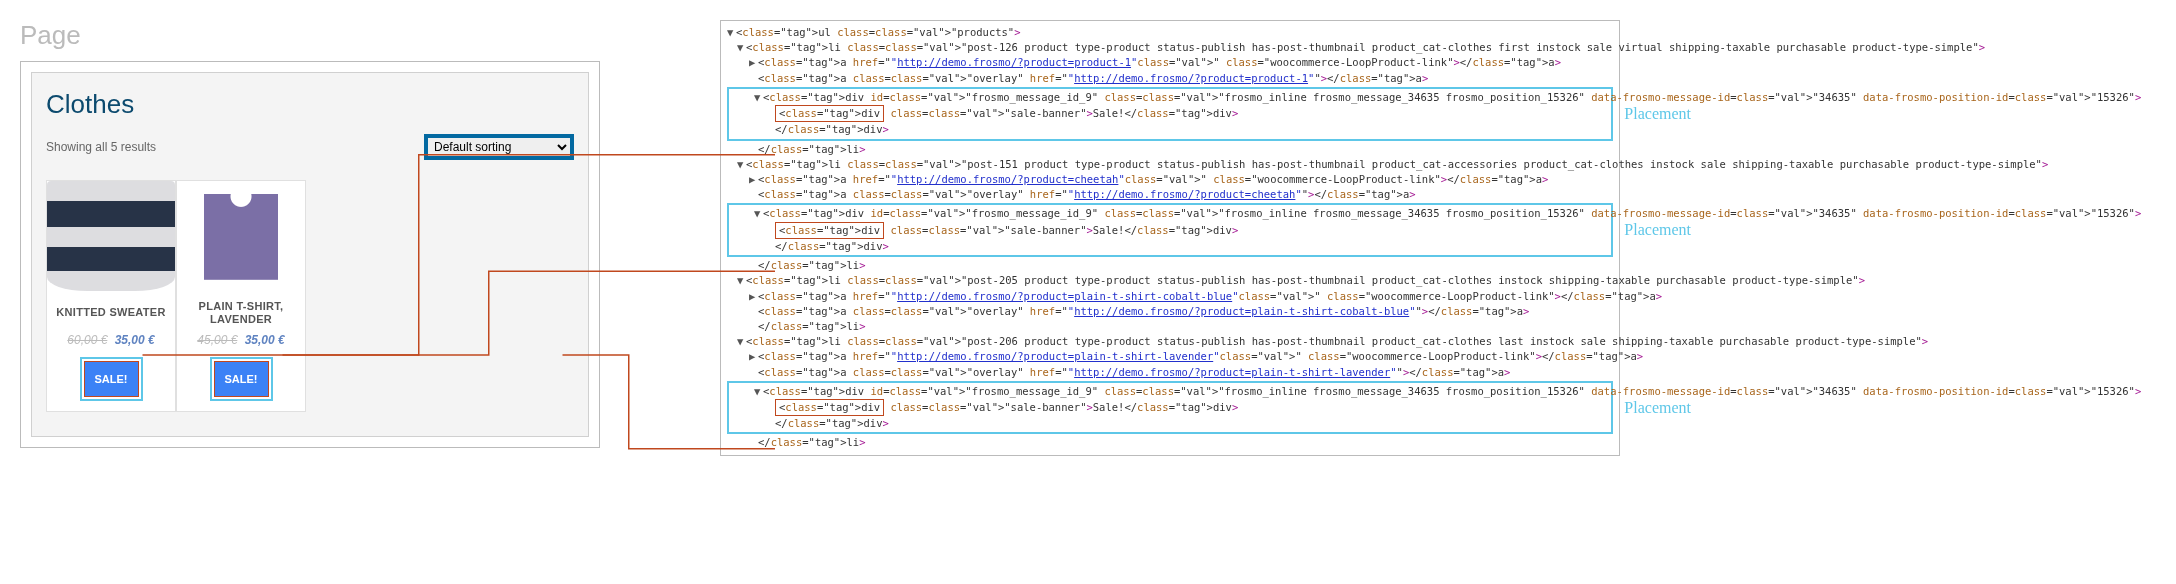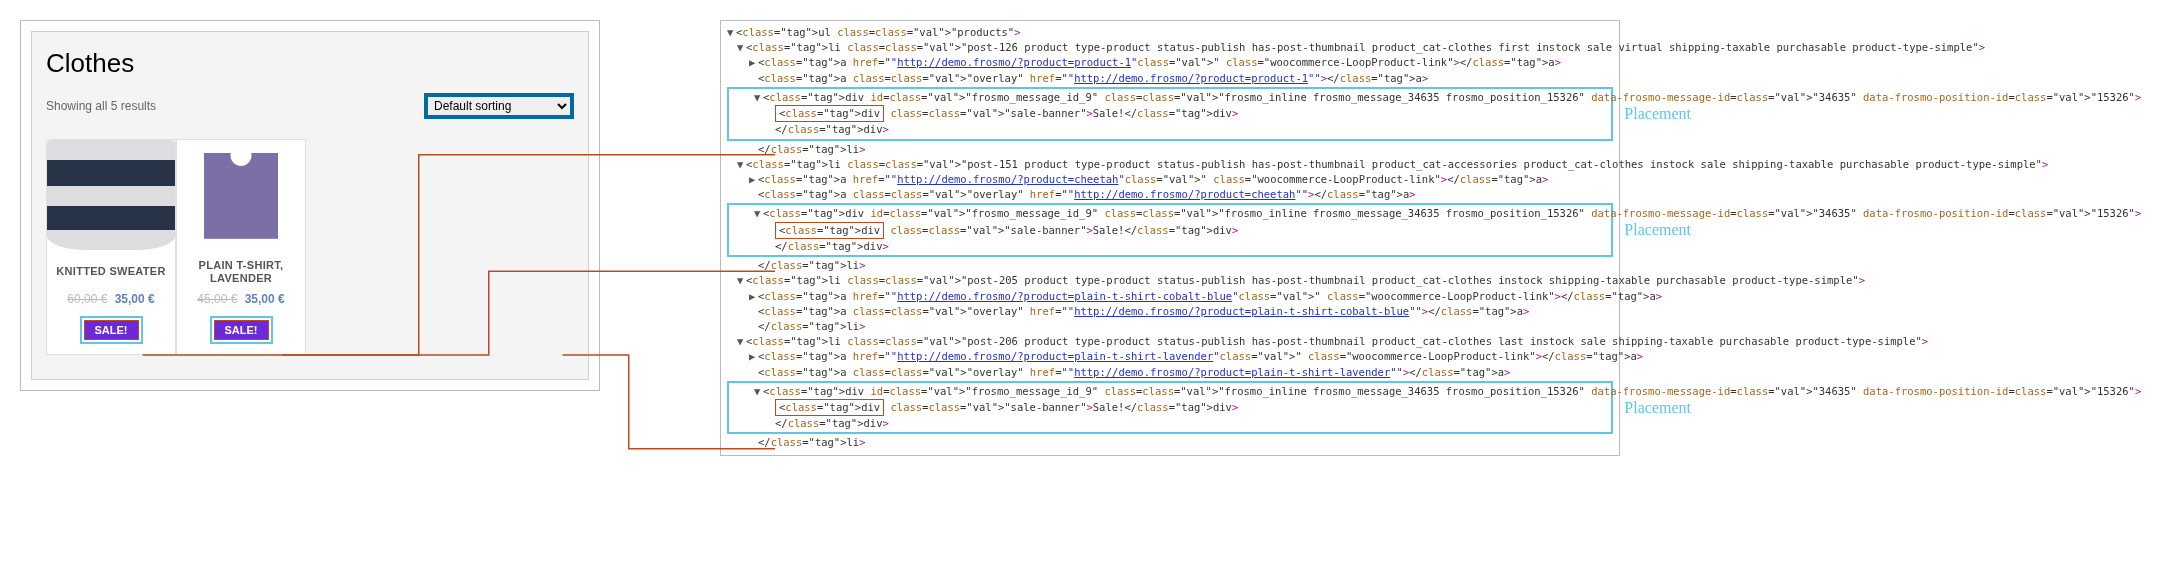--- a/index.html
+++ b/index.html
@@ -27,21 +27,21 @@
     padding: 10px;
   }
   .shop {
     background: #f4f4f4;
     padding: 16px 14px 24px;
     border: 1px solid #d0d0d0;
   }
   .shop h1 {
     font-size: 26px;
     font-weight: 300;
-    color: #000000;
+    color: #0c4a6e;
     margin-bottom: 14px;
   }
   .toolbar {
     display: flex;
     justify-content: space-between;
     align-items: center;
     font-size: 12px;
     color: #666;
     margin-bottom: 20px;
   }
@@ -78,39 +78,40 @@
     padding: 0 6px;
     min-height: 28px;
     display: flex;
     align-items: center;
     justify-content: center;
     line-height: 1.2;
   }
   .price-row {
     font-size: 12px;
     margin: 6px 0 10px;
+    font-style: italic;
   }
   .price-old {
     color: #bbb;
     text-decoration: line-through;
     margin-right: 4px;
   }
   .price-new { color: #5f83c1; font-weight: 600; }
   .price-reg { color: #5f83c1; font-weight: 600; }
   .sale-wrap {
     border: 2px solid #5ec7e8;
     padding: 2px;
     margin-bottom: 10px;
   }
   .sale-banner {
-    background: #6d28d9;
+    background: #3b82f6;
     color: #fff;
     font-size: 11px;
     font-weight: 700;
-    padding: 3px 10px;
+    padding: 11px 10px;
     border: 1px solid #c0481e;
   }
   
   .sweater {
     background:
       linear-gradient(180deg,#dddde0 0 18%, #273347 18% 42%, #dddde0 42% 60%, #273347 60% 82%, #dddde0 82% 100%);
     border-radius: 4px 4px 40px 40px / 4px 4px 14px 14px;
   }
   .gloves {
     background: radial-gradient(ellipse 70% 85% at 50% 55%, #b3432a 0 60%, #fff 62%);
@@ -174,20 +175,21 @@
     inset: 0;
     pointer-events: none;
   }
 </style>
 </head>
 <body>
 
 <div class="columns">
 
   <div>
+    <div class="col-header">Page</div>
     <div class="page-panel">
       <div class="shop">
         <h1>Clothes</h1>
         <div class="toolbar">
           <span>Showing all 5 results</span>
           <select>
             <option>Default sorting</option>
           </select>
         </div>
         <div class="products">

